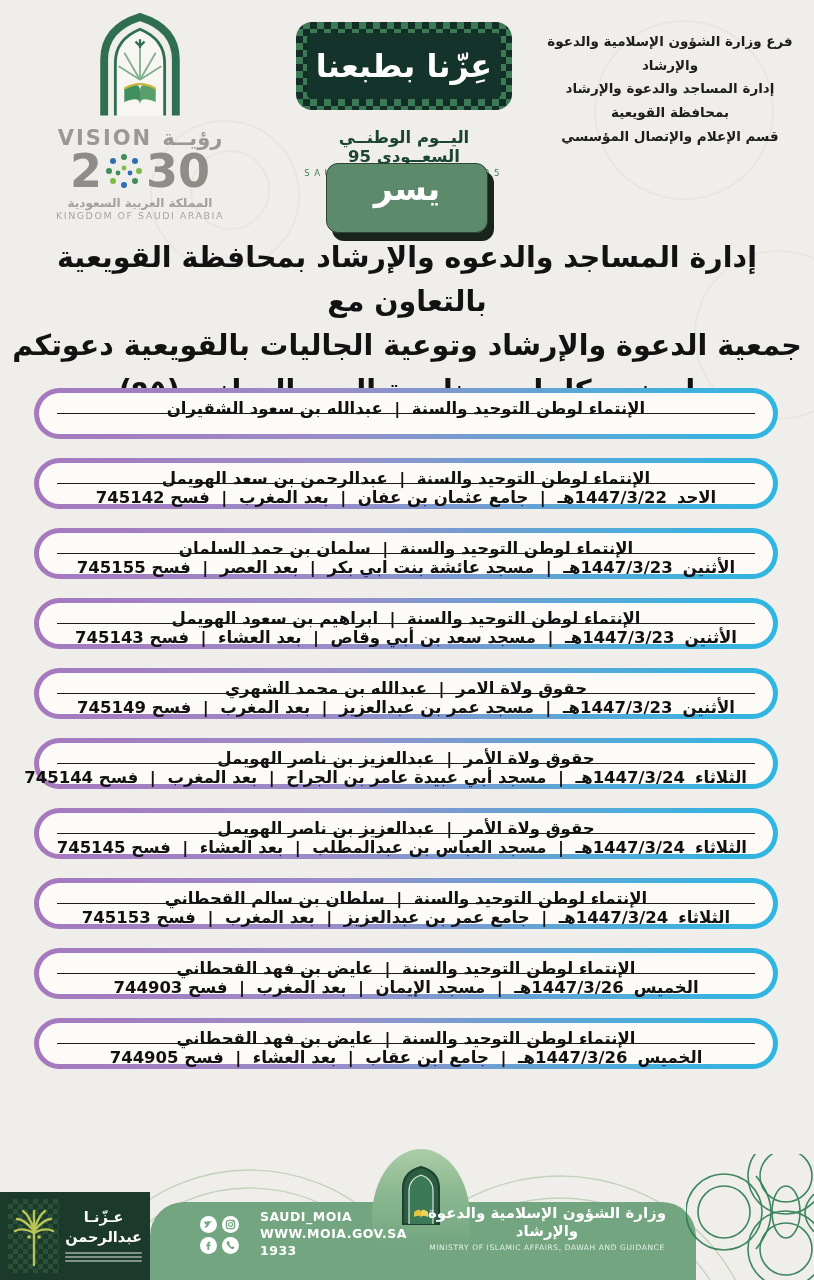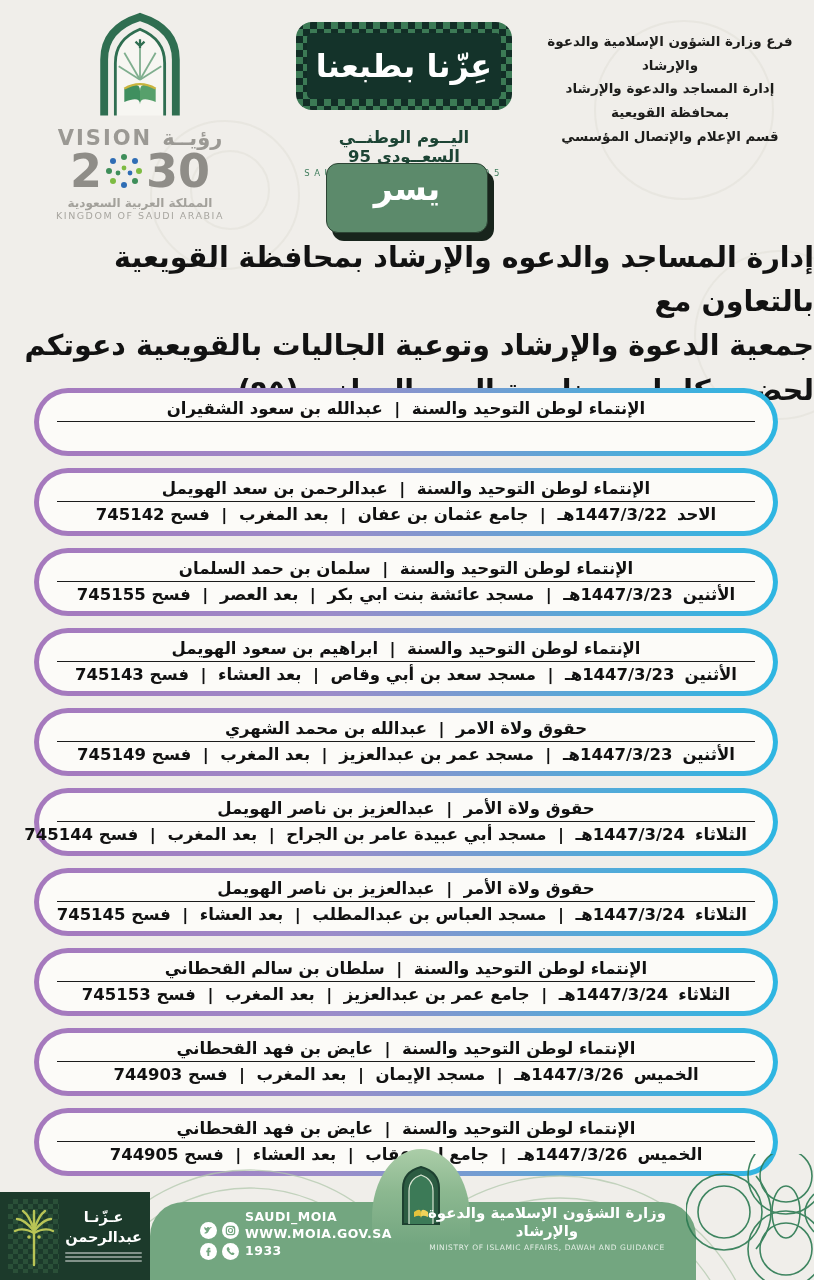--- a/index.html
+++ b/index.html
@@ -42,27 +42,27 @@
                   font-size:13.5px; font-weight:bold; color:#1d1d1b; line-height:1.75; }
 
   
   .ysr-btn {
     position:absolute; top:163px; left:50%; transform:translateX(-50%);
     width:162px; height:70px; background:#5c8a6b; border-radius:12px;
     box-shadow:6px 8px 0 #18241c; border:1px solid #2c4434;
     color:#fff; font-size:33px; font-weight:bold; text-align:center; line-height:50px;
     cursor:pointer;
   }
-  .heading { position:absolute; top:236px; left:0; right:0; text-align:right;
+  .heading { position:absolute; top:236px; left:0; right:0; text-align:center;
              font-size:28.5px; font-weight:bold; color:#121212; line-height:1.55; }
 
   
   .events { position:absolute; top:388px; right:36px; left:34px; }
   .card {
-    padding:5px; border-radius:34px; margin-bottom:12px; height:68px;
+    padding:5px; border-radius:34px; margin-bottom:19px; height:51px;
     background:linear-gradient(90deg,#a678bd, #9b8cc9 40%, #55a9d8 75%, #2eb6e2);
   }
   .card-inner {
     position:relative; height:100%; border-radius:29px; background:#fcfbf8;
     display:flex; flex-direction:column; justify-content:space-between;
     padding:6px 26px 7px; text-align:center;
   }
   .card-divider { position:absolute; top:48%; left:2.5%; right:2.5%; border-top:1.8px solid #1c1c1c; }
   .card-row { font-size:16.5px; font-weight:bold; color:#111; white-space:nowrap; }
   .card-row .gap { display:inline-block; width:10px; }
@@ -85,21 +85,21 @@
     direction:rtl;
   }
   .badge-text { color:#fff; font-size:14.5px; font-weight:bold; line-height:1.35; text-align:center; }
   .badge-lines { margin-top:5px; }
   .badge-lines div { height:2px; background:rgba(255,255,255,.45); margin:2px 0; border-radius:1px; }
   .badge-palm {
     flex:1; height:74px; display:flex; align-items:center; justify-content:center;
     background:
       conic-gradient(#2a5038 25%, #1c3a2b 0 50%, #2a5038 0 75%, #1c3a2b 0) 0 0 / 10px 10px;
   }
-  .social { position:absolute; left:200px; bottom:20px; display:flex; align-items:flex-end; gap:5px; direction:ltr; }
+  .social { position:absolute; left:200px; bottom:20px; display:flex; align-items:center; gap:20px; direction:ltr; }
   .social-icons { display:grid; grid-template-columns:18px 18px; grid-gap:4px; }
   .sicon { width:17px; height:17px; background:#fff; border-radius:50%;
            display:flex; align-items:center; justify-content:center; cursor:pointer; }
   .social-text { color:#fff; font-weight:bold; font-size:12.5px; line-height:1.35; letter-spacing:.5px; }
   .ministry { position:absolute; right:132px; bottom:28px; width:270px; text-align:center; color:#fff; }
   .ministry-ar { font-size:15px; font-weight:bold; }
   .ministry-en { font-size:7.5px; letter-spacing:.6px; color:#e3eee4; margin-top:3px; direction:ltr; }
   .corner-pattern { position:absolute; right:0; bottom:0; }
 </style>
 </head>

